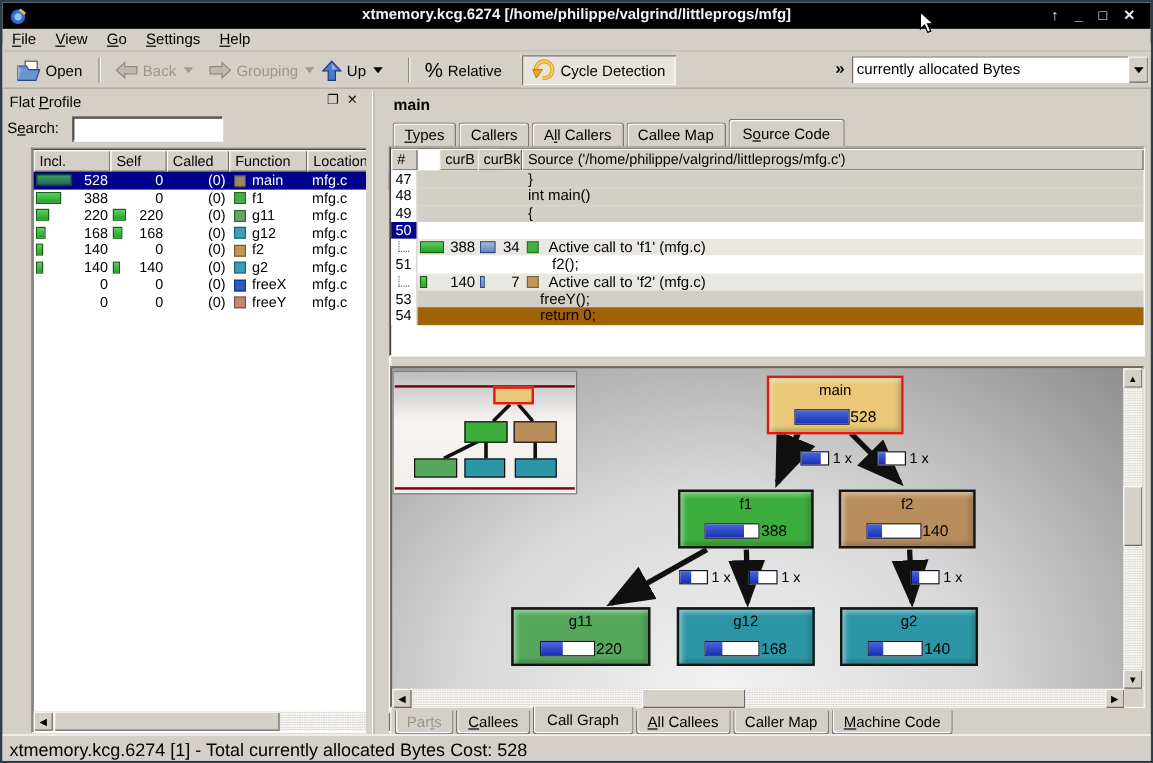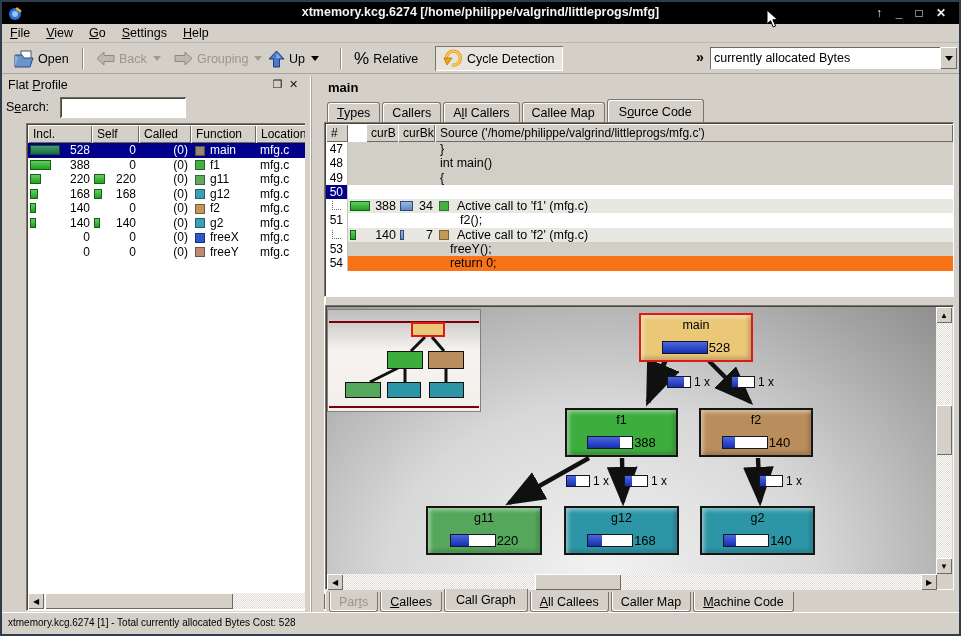--- a/index.html
+++ b/index.html
@@ -81,21 +81,21 @@
   #minimap{position:absolute;left:0;top:2px;width:154px;height:103px;border:1px solid #808080;
      background:linear-gradient(180deg,#bdbdbd,#f6f3f0 40%,#f3efeb);}
   .redline{position:absolute;left:1px;right:1px;height:2px;background:#7a0008;}
   .mnode{position:absolute;border:1.5px solid #111;}
   
   .sb-btn{position:absolute;width:16px;height:16px;background:#d4d0c8;box-shadow:inset 1px 1px 0 #fff, inset -1px -1px 0 #6e6a62;
       display:flex;align-items:center;justify-content:center;font-size:8px;color:#000;}
   .sb-track{position:absolute;background:repeating-conic-gradient(#ffffff 0% 25%, #dedbd4 0% 50%) 0 0/2px 2px;}
   .sb-thumb{position:absolute;background:#d4d0c8;box-shadow:inset 1px 1px 0 #fff, inset -1px -1px 0 #6e6a62;}
   
-  #statusbar{left:0;top:610px;width:100%;height:24px;border-top:1px solid #fff;font-size:10px;padding:4px 6px;background:#d4d0c8;}
+  #statusbar{left:0;top:610px;width:100%;height:24px;border-top:1px solid #fff;font-size:15px;padding:4px 6px;background:#d4d0c8;}
   u{text-decoration:underline;}
 </style>
 </head>
 <body>
 
 <div id="win">
 
   <div id="titlebar" class="abs">
     <svg class="abs" style="left:6px;top:3px" width="16" height="16">
       <circle cx="7" cy="9" r="6" fill="#2a6ed8"></circle>
@@ -338,21 +338,21 @@
           </span>
         </div>
         <div class="srow">
           <span class="numc">53</span>
           <span class="body" style="background:#d2cfc7">
             <span class="code" style="left:102px">freeY();</span>
           </span>
         </div>
         <div class="srow">
           <span class="numc">54</span>
-          <span class="body" style="background:#f97316">
+          <span class="body" style="background:#a16207">
             <span class="code" style="left:102px">return 0;</span>
           </span>
         </div>
       </div>
   </div>
 
   <div id="graph-frame" class="abs frame-in">
     <div id="graph-view">
       <svg class="abs" style="left:0;top:0" width="610" height="267">
         <defs>

